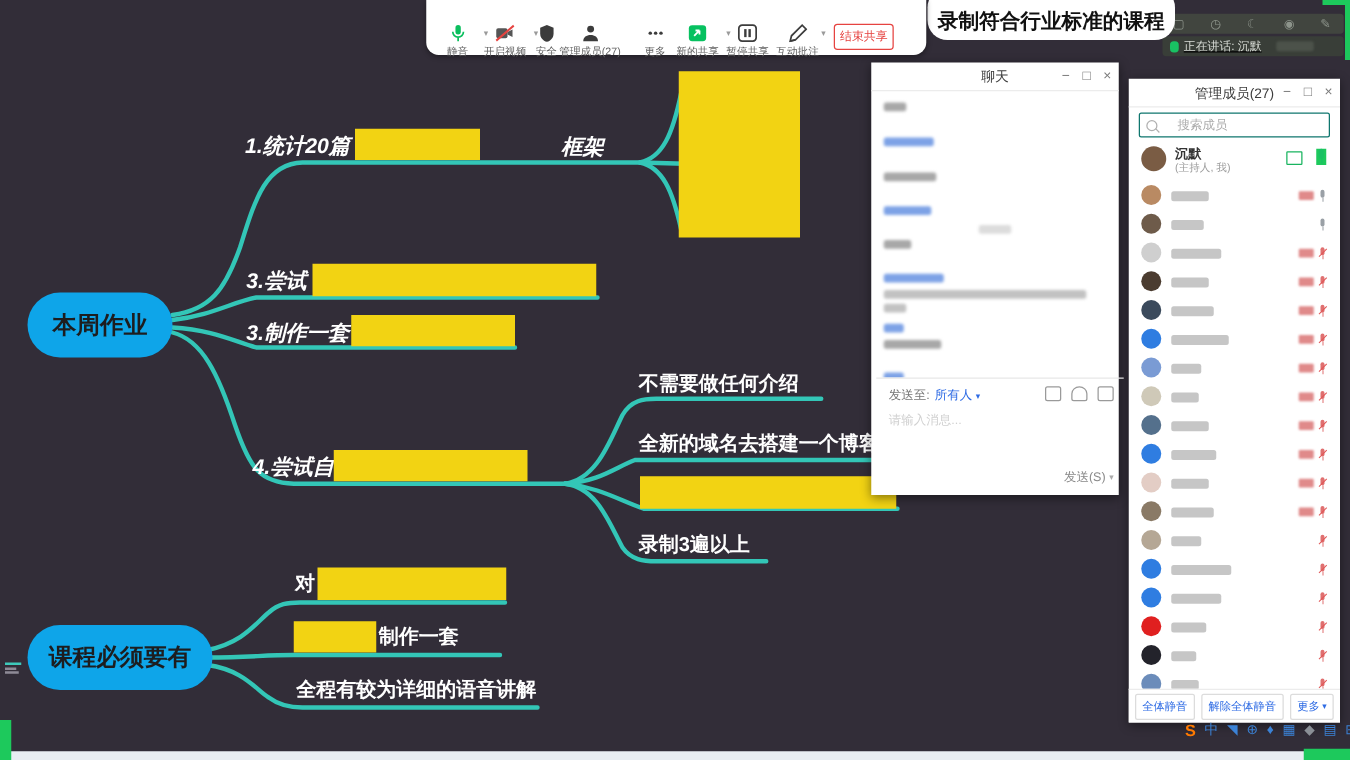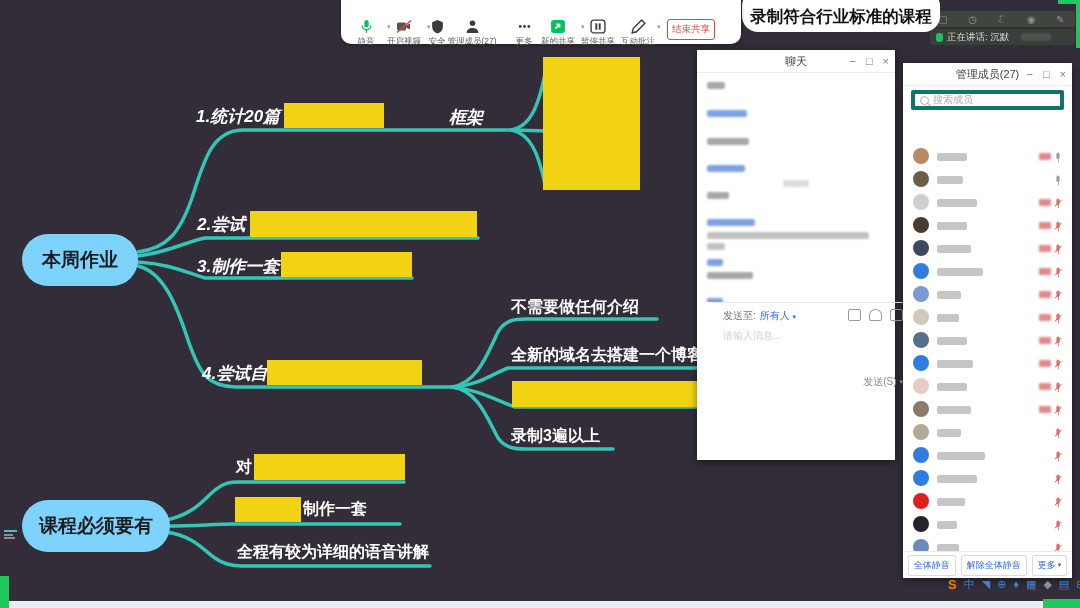--- a/index.html
+++ b/index.html
@@ -7,21 +7,21 @@
        font-family:"Liberation Sans","DejaVu Sans",sans-serif;
        background:#322d38;}
   .abs{position:absolute;}
   
   #map-svg{position:absolute;left:0;top:0;z-index:1;}
   .branch{fill:none;stroke:var(--accent,#33c6b7);stroke-width:3.5;stroke-linecap:round;}
   .redact{position:absolute;background:var(--yellow,#f2d313);z-index:2;}
   .map-label{position:absolute;color:#fff;font-weight:bold;white-space:nowrap;z-index:2;}
   .lvl1{font-size:17px;font-style:italic;}
   .lvl2{font-size:16px;}
-  .node-pill{position:absolute;background:#7dd3fc;border-radius:26px;display:flex;
+  .node-pill{position:absolute;background:#0ea5e9;border-radius:26px;display:flex;
              align-items:center;justify-content:center;color:#1d1d1f;
              font-size:19px;font-weight:bold;z-index:2;}
   
   #top-bubble{left:742px;top:-10px;width:198px;height:42px;background:#fff;
               border-radius:16px;z-index:5;display:flex;align-items:flex-end;
               justify-content:center;padding-bottom:4px;box-sizing:border-box;
               color:#111;font-size:16.5px;font-weight:bold;white-space:nowrap;}
   
   #toolbar{left:341px;top:0;width:400px;height:44px;background:#fff;
            border-radius:0 0 10px 10px;z-index:6;box-shadow:0 1px 4px rgba(0,0,0,.35);}
@@ -39,52 +39,52 @@
   #end-share-btn{position:absolute;left:326px;top:19px;width:46px;height:19px;
                  border:1px solid #e64340;border-radius:3px;color:#e64340;
                  font-size:9.5px;display:flex;align-items:center;justify-content:center;}
   
   #status-icons{left:928px;top:11px;width:147px;height:16px;z-index:4;
                 background:rgba(66,72,64,.9);border-radius:3px;display:flex;
                 align-items:center;justify-content:space-around;}
   #status-icons span{color:#8d948b;font-size:10px;}
   #speaking-chip{left:930px;top:29px;width:145px;height:16px;z-index:4;
                  background:rgba(58,64,56,.9);border-radius:3px;display:flex;
-                 align-items:center;gap:4px;padding-left:6px;box-sizing:border-box;}
+                 align-items:center;gap:4px;padding-left:6px;box-sizing:border-box;text-decoration:underline;}
   #speaking-chip .dot{width:7px;height:9px;border-radius:3px;background:#19c163;}
   #speaking-chip .txt{color:#d8dcd6;font-size:9.5px;white-space:nowrap;}
   #speaking-chip .smudge{width:30px;height:8px;background:#4c524a;border-radius:2px;
                          margin-left:8px;filter:blur(1px);}
   
   .panel{position:absolute;background:#fff;box-shadow:0 2px 8px rgba(0,0,0,.45);z-index:7;}
   .p-header{height:22px;border-bottom:1px solid #ececec;display:flex;align-items:center;}
   .p-title{flex:1;text-align:center;font-size:11px;color:#3c3c3c;}
   .p-ctrls{position:absolute;right:6px;top:0;height:22px;display:flex;gap:10px;
            align-items:center;}
   .p-ctrls span{font-size:11px;color:#7a7a7a;}
   
-  #chat-panel{left:697px;top:50px;width:198px;height:410px;}
+  #chat-panel{left:697px;top:50px;width:198px;height:346px;}
   #chat-lines{position:absolute;left:0;top:22px;width:198px;height:230px;overflow:hidden;}
   .chat-line{position:absolute;left:10px;height:7px;border-radius:2px;filter:blur(1.2px);}
-  #chat-footer{position:absolute;left:16px;top:252px;width:198px;height:94px;
+  #chat-footer{position:absolute;left:4px;top:252px;width:198px;height:94px;
                border-top:1px solid #e8e8e8;}
   #send-to-row{position:absolute;left:10px;top:6px;font-size:10px;color:#777;
                display:flex;align-items:center;gap:4px;white-space:nowrap;}
   #send-to-value{color:#2e6be4;}
   .chat-foot-icons{position:absolute;right:8px;top:6px;display:flex;gap:8px;}
   .cfi{width:11px;height:10px;border:1px solid #9a9a9a;border-radius:2px;position:relative;}
   .cfi.person{border-radius:50% 50% 2px 2px;}
   #chat-input-ph{position:absolute;left:10px;top:26px;font-size:10px;color:#d0d0d0;}
   #send-btn{position:absolute;right:8px;bottom:8px;font-size:10px;color:#8a8a8a;
             display:flex;align-items:center;gap:3px;}
   
   #member-panel{left:903px;top:63px;width:169px;height:515px;}
   #search-box{position:absolute;left:8px;top:27px;width:153px;height:20px;
-              border:4px solid #0f766e;border-radius:2px;box-sizing:border-box;
-              display:flex;align-items:center;padding-left:5px;gap:4px;}
+              border:1px solid #0f766e;border-radius:2px;box-sizing:border-box;
+              display:flex;align-items:center;padding-left:5px;gap:16px;}
   #search-box .mag{width:7px;height:7px;border:1.3px solid #b0b0b0;border-radius:50%;
                    position:relative;}
   #search-box .mag::after{content:"";position:absolute;width:4px;height:1.3px;
                    background:#b0b0b0;transform:rotate(45deg);left:6px;top:7px;}
   #search-box .ph{font-size:10px;color:#ababab;}
   #host-row{position:absolute;left:0;top:52px;width:169px;height:30px;}
   #host-avatar{position:absolute;left:10px;top:2px;width:20px;height:20px;
                border-radius:50%;background:#7a5c44;}
   #host-name{position:absolute;left:37px;top:1px;font-size:10.5px;color:#333;font-weight:bold;}
   #host-role{position:absolute;left:37px;top:14px;font-size:8.5px;color:#9a9a9a;}
@@ -148,21 +148,21 @@
   </div>
 <div class="node-pill" style="left:22px;top:500px;width:148px;height:52px;">
     <span>课程必须要有</span>
   </div>
 
 <div class="map-label lvl1" style="left:196px;top:105px;">1.统计20篇</div>
 <div class="redact" style="left:284px;top:103px;width:100px;height:25px;"></div>
 <div class="map-label lvl1" style="left:449px;top:106px;">框架</div>
 <div class="redact" style="left:543px;top:57px;width:97px;height:133px;"></div>
 
-<div class="map-label lvl1" style="left:197px;top:213px;">2.尝试</div>
+<div class="map-label lvl1" style="left:197px;top:213px;">3.尝试</div>
 <div class="redact" style="left:250px;top:211px;width:227px;height:26px;"></div>
 
 <div class="map-label lvl1" style="left:197px;top:255px;">3.制作一套</div>
 <div class="redact" style="left:281px;top:252px;width:131px;height:25px;"></div>
 
 <div class="map-label lvl1" style="left:202px;top:362px;">4.尝试自己</div>
 <div class="redact" style="left:267px;top:360px;width:155px;height:25px;"></div>
 
 <div class="map-label lvl2" style="left:511px;top:297px;">不需要做任何介绍</div>
 <div class="map-label lvl2" style="left:511px;top:345px;">全新的域名去搭建一个博客</div>
@@ -323,20 +323,27 @@
     <span class="p-ctrls">
       <span>−</span>
       <span>□</span>
       <span>×</span>
     </span>
   </div>
   <div id="search-box">
     <span class="mag"></span>
     <span class="ph">搜索成员</span>
   </div>
+  <div id="host-row">
+    <span id="host-avatar"></span>
+    <span id="host-name">沉默</span>
+    <span id="host-role">(主持人, 我)</span>
+    <span id="host-share-icon"></span>
+    <span class="mic green" style="position:absolute;left:150px;top:4px;"></span>
+  </div>
   <div id="member-list">
       <div class="m-row" style="top: 0px;">
     <span class="m-avatar" style="background: rgb(185, 138, 99);"></span>
     <span class="m-name-bar" style="width: 30px;"></span>
     <span class="m-badge"></span>
     <span class="m-mic-slot"><span class="mic gray"></span></span>
   </div>
       <div class="m-row" style="top: 23px;">
     <span class="m-avatar" style="background: rgb(110, 91, 74);"></span>
     <span class="m-name-bar" style="width: 26px;"></span>

